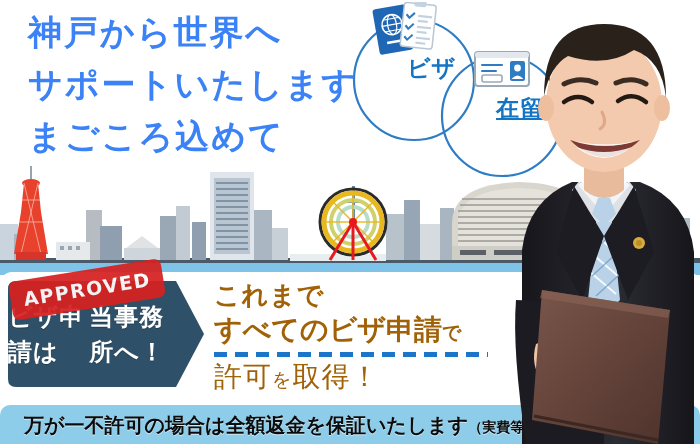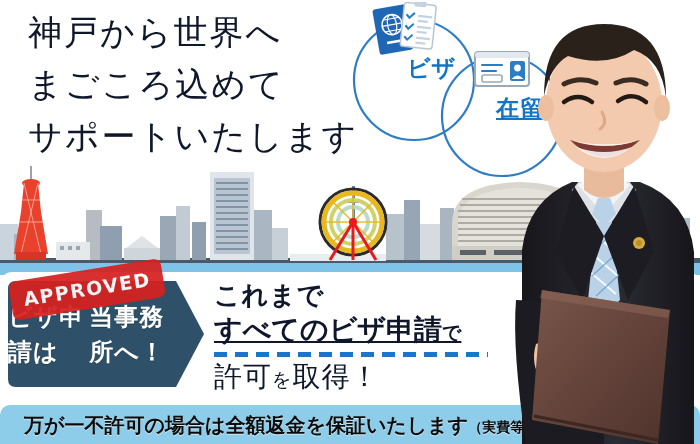--- a/index.html
+++ b/index.html
@@ -20,22 +20,22 @@
   .headline {
     position: absolute;
     left: 28px;
     top: 6px;
     width: 360px;
     z-index: 30;
   }
   .headline-line {
     font-size: 34px;
     line-height: 52px;
-    font-weight: 400;
-    color: #0f172a;
+    font-weight: 700;
+    color: #3b82f6;
     letter-spacing: 2px;
     white-space: nowrap;
   }
 
   
   .venn {
     position: absolute;
     left: 352px;
     top: 4px;
     width: 230px;
@@ -125,35 +125,34 @@
     font-family: "DejaVu Sans", sans-serif;
     opacity: .93;
   }
 
   
   .message {
     position: absolute;
     left: 214px;
     top: 279px;
     z-index: 27;
-    color: #0f172a;
+    color: #a16207;
   }
   .msg-line1 {
     font-size: 26px;
     line-height: 32px;
     font-weight: 700;
     letter-spacing: 1px;
   }
   .msg-line2 {
     font-size: 28px;
     line-height: 37px;
     font-weight: 700;
     letter-spacing: 0px;
     white-space: nowrap;
-    text-decoration: underline;
   }
   .msg-line2 .small { font-size: 19px; }
   .msg-dash {
     width: 274px;
     height: 5px;
     margin: 1px 0 2px 0;
     background-image: repeating-linear-gradient(
         to right, #1b75c9 0 13px, rgba(0,0,0,0) 13px 21px);
   }
   .msg-line3 {
@@ -325,22 +324,22 @@
       <rect x="630" y="56" width="16" height="54" fill="#9aa8b6"></rect>
       <rect x="646" y="80" width="26" height="30" fill="#c2cbd3"></rect>
       <rect x="672" y="68" width="18" height="42" fill="#b0bcc6"></rect>
     </svg>
   </div>
 
   <div class="white-plate"></div>
 
   <div class="headline">
     <div class="headline-line">神戸から世界へ</div>
+    <div class="headline-line">サポートいたします</div>
     <div class="headline-line">まごころ込めて</div>
-    <div class="headline-line">サポートいたします</div>
   </div>
 
   <div class="venn">
     <svg width="230" height="175" viewBox="0 0 230 175" xmlns="http://www.w3.org/2000/svg">
       <circle cx="62" cy="76" r="60" fill="none" stroke="#2e7dc4" stroke-width="2.2"></circle>
       <circle cx="150" cy="112" r="60" fill="none" stroke="#2e7dc4" stroke-width="2.2"></circle>
     </svg>
 
     <div class="icon-passport">
       <svg width="72" height="56" viewBox="0 0 72 56" xmlns="http://www.w3.org/2000/svg">

